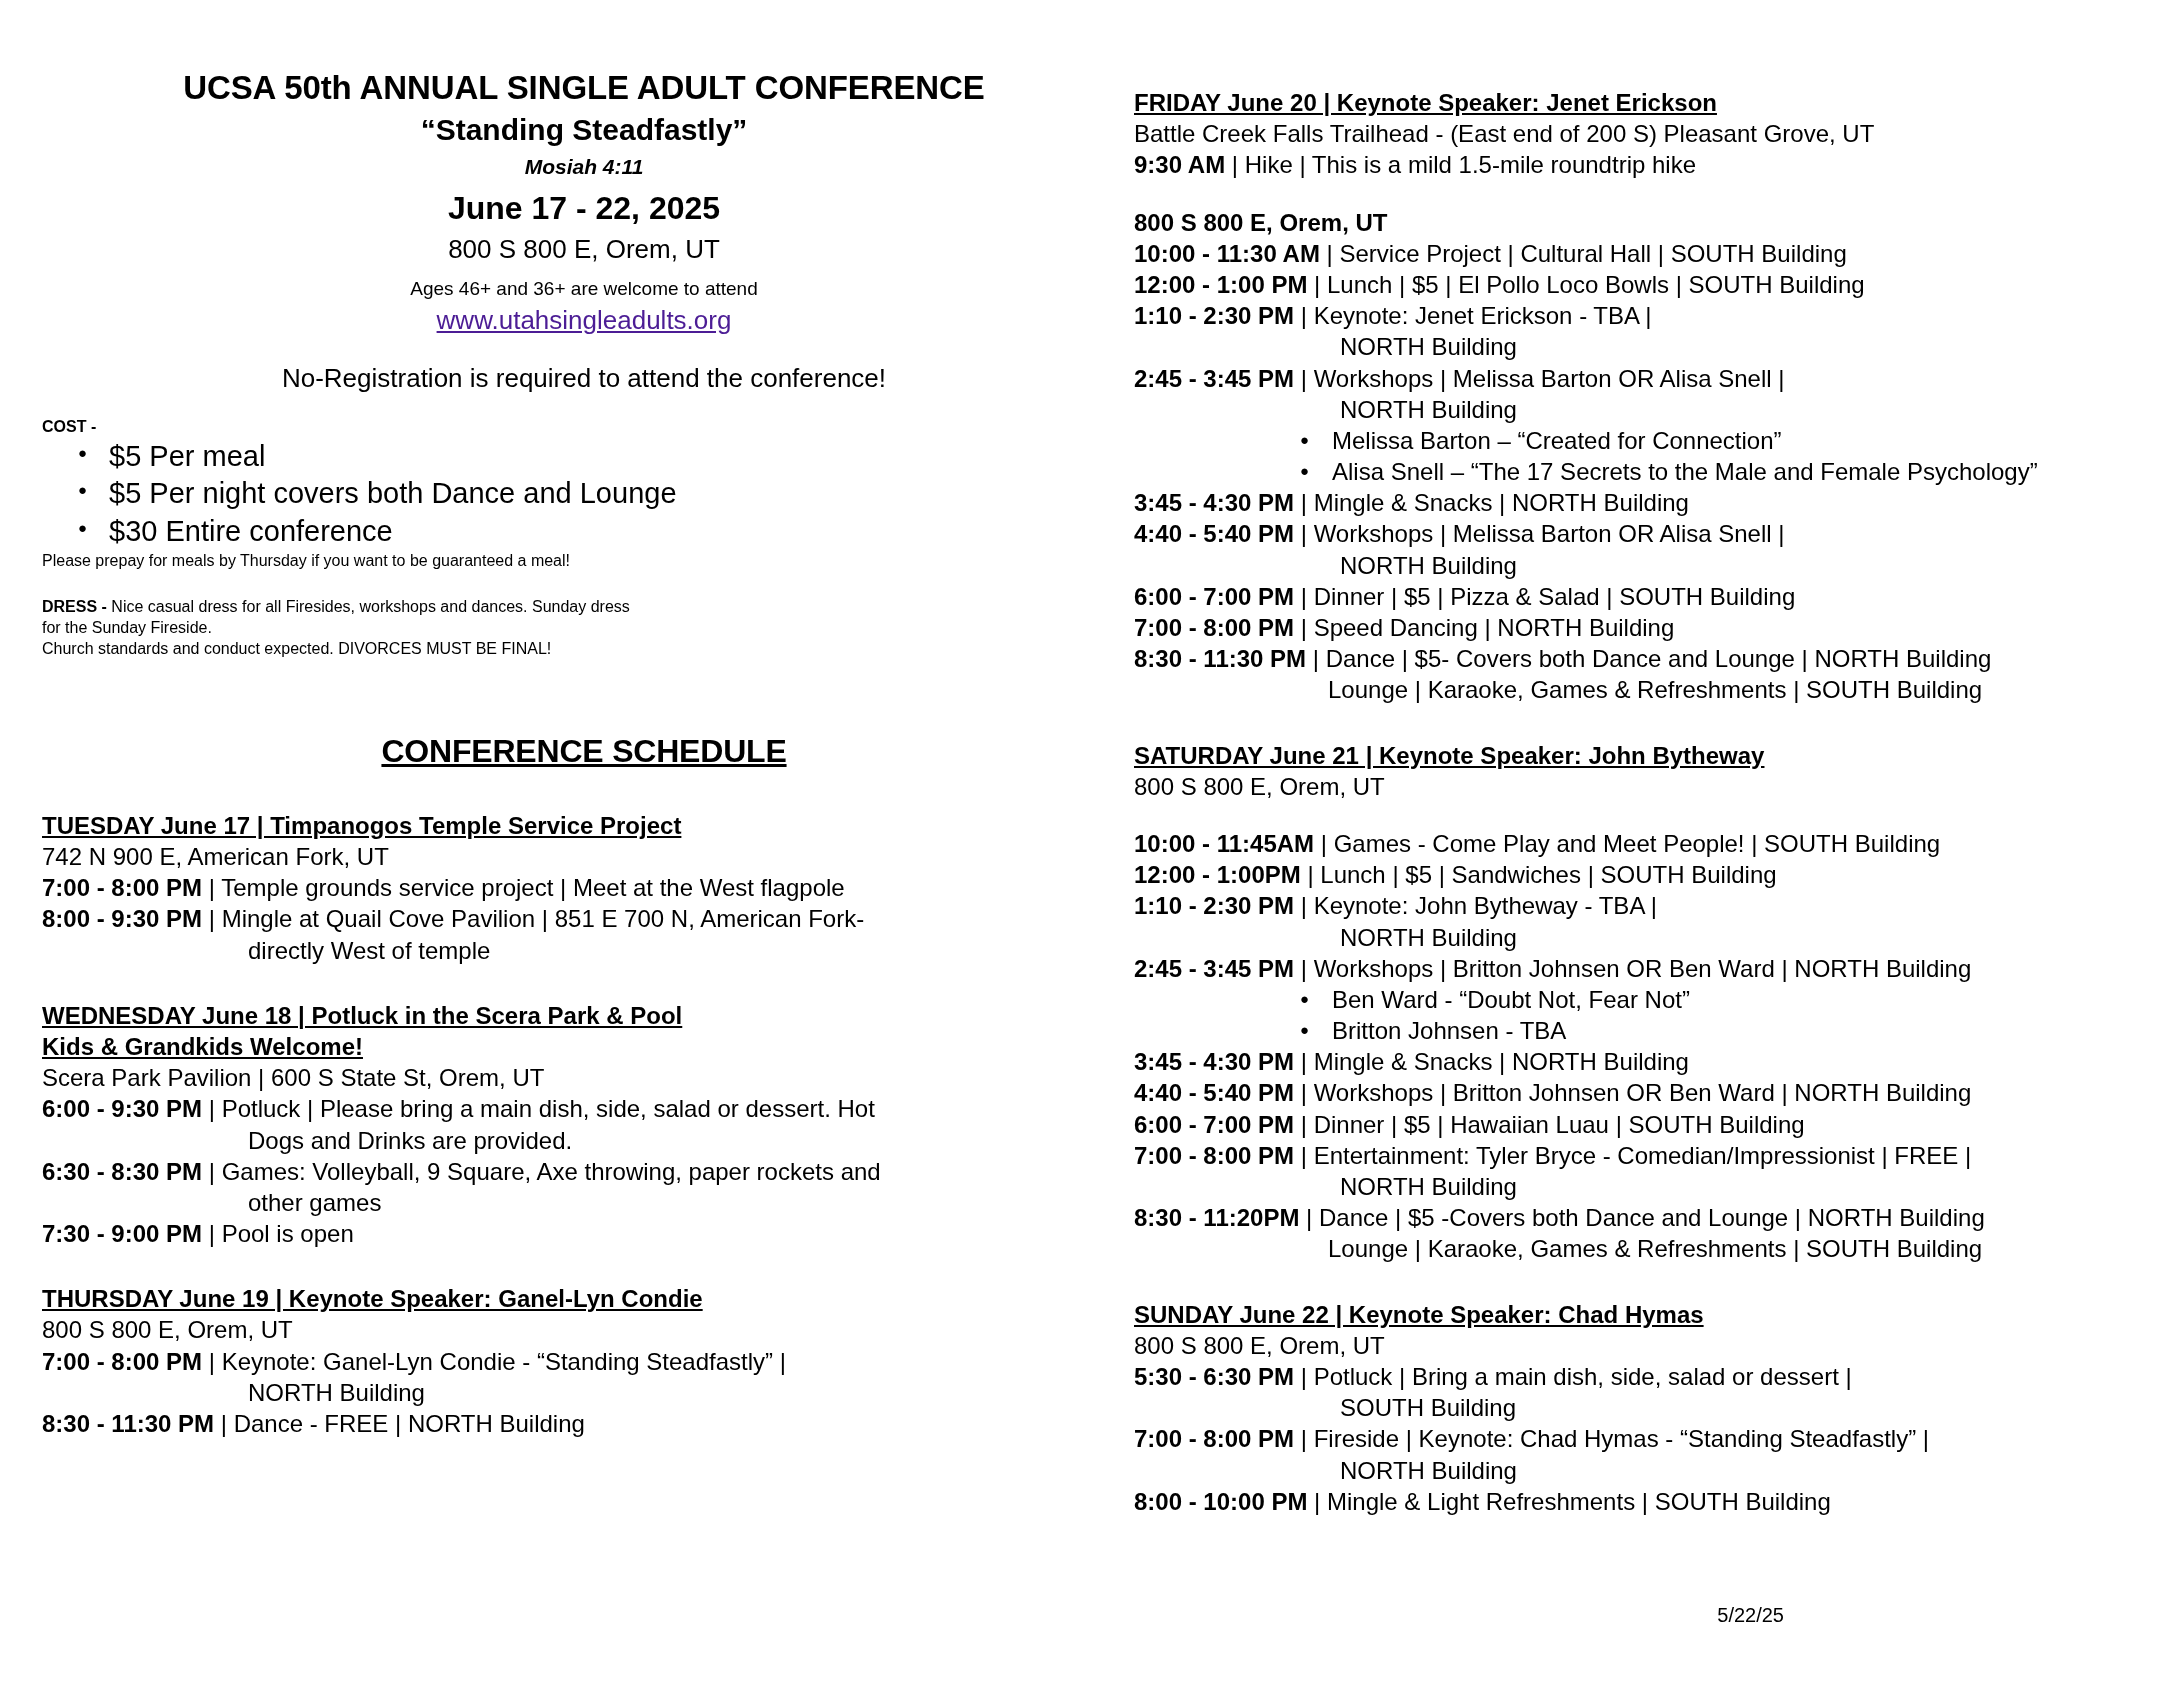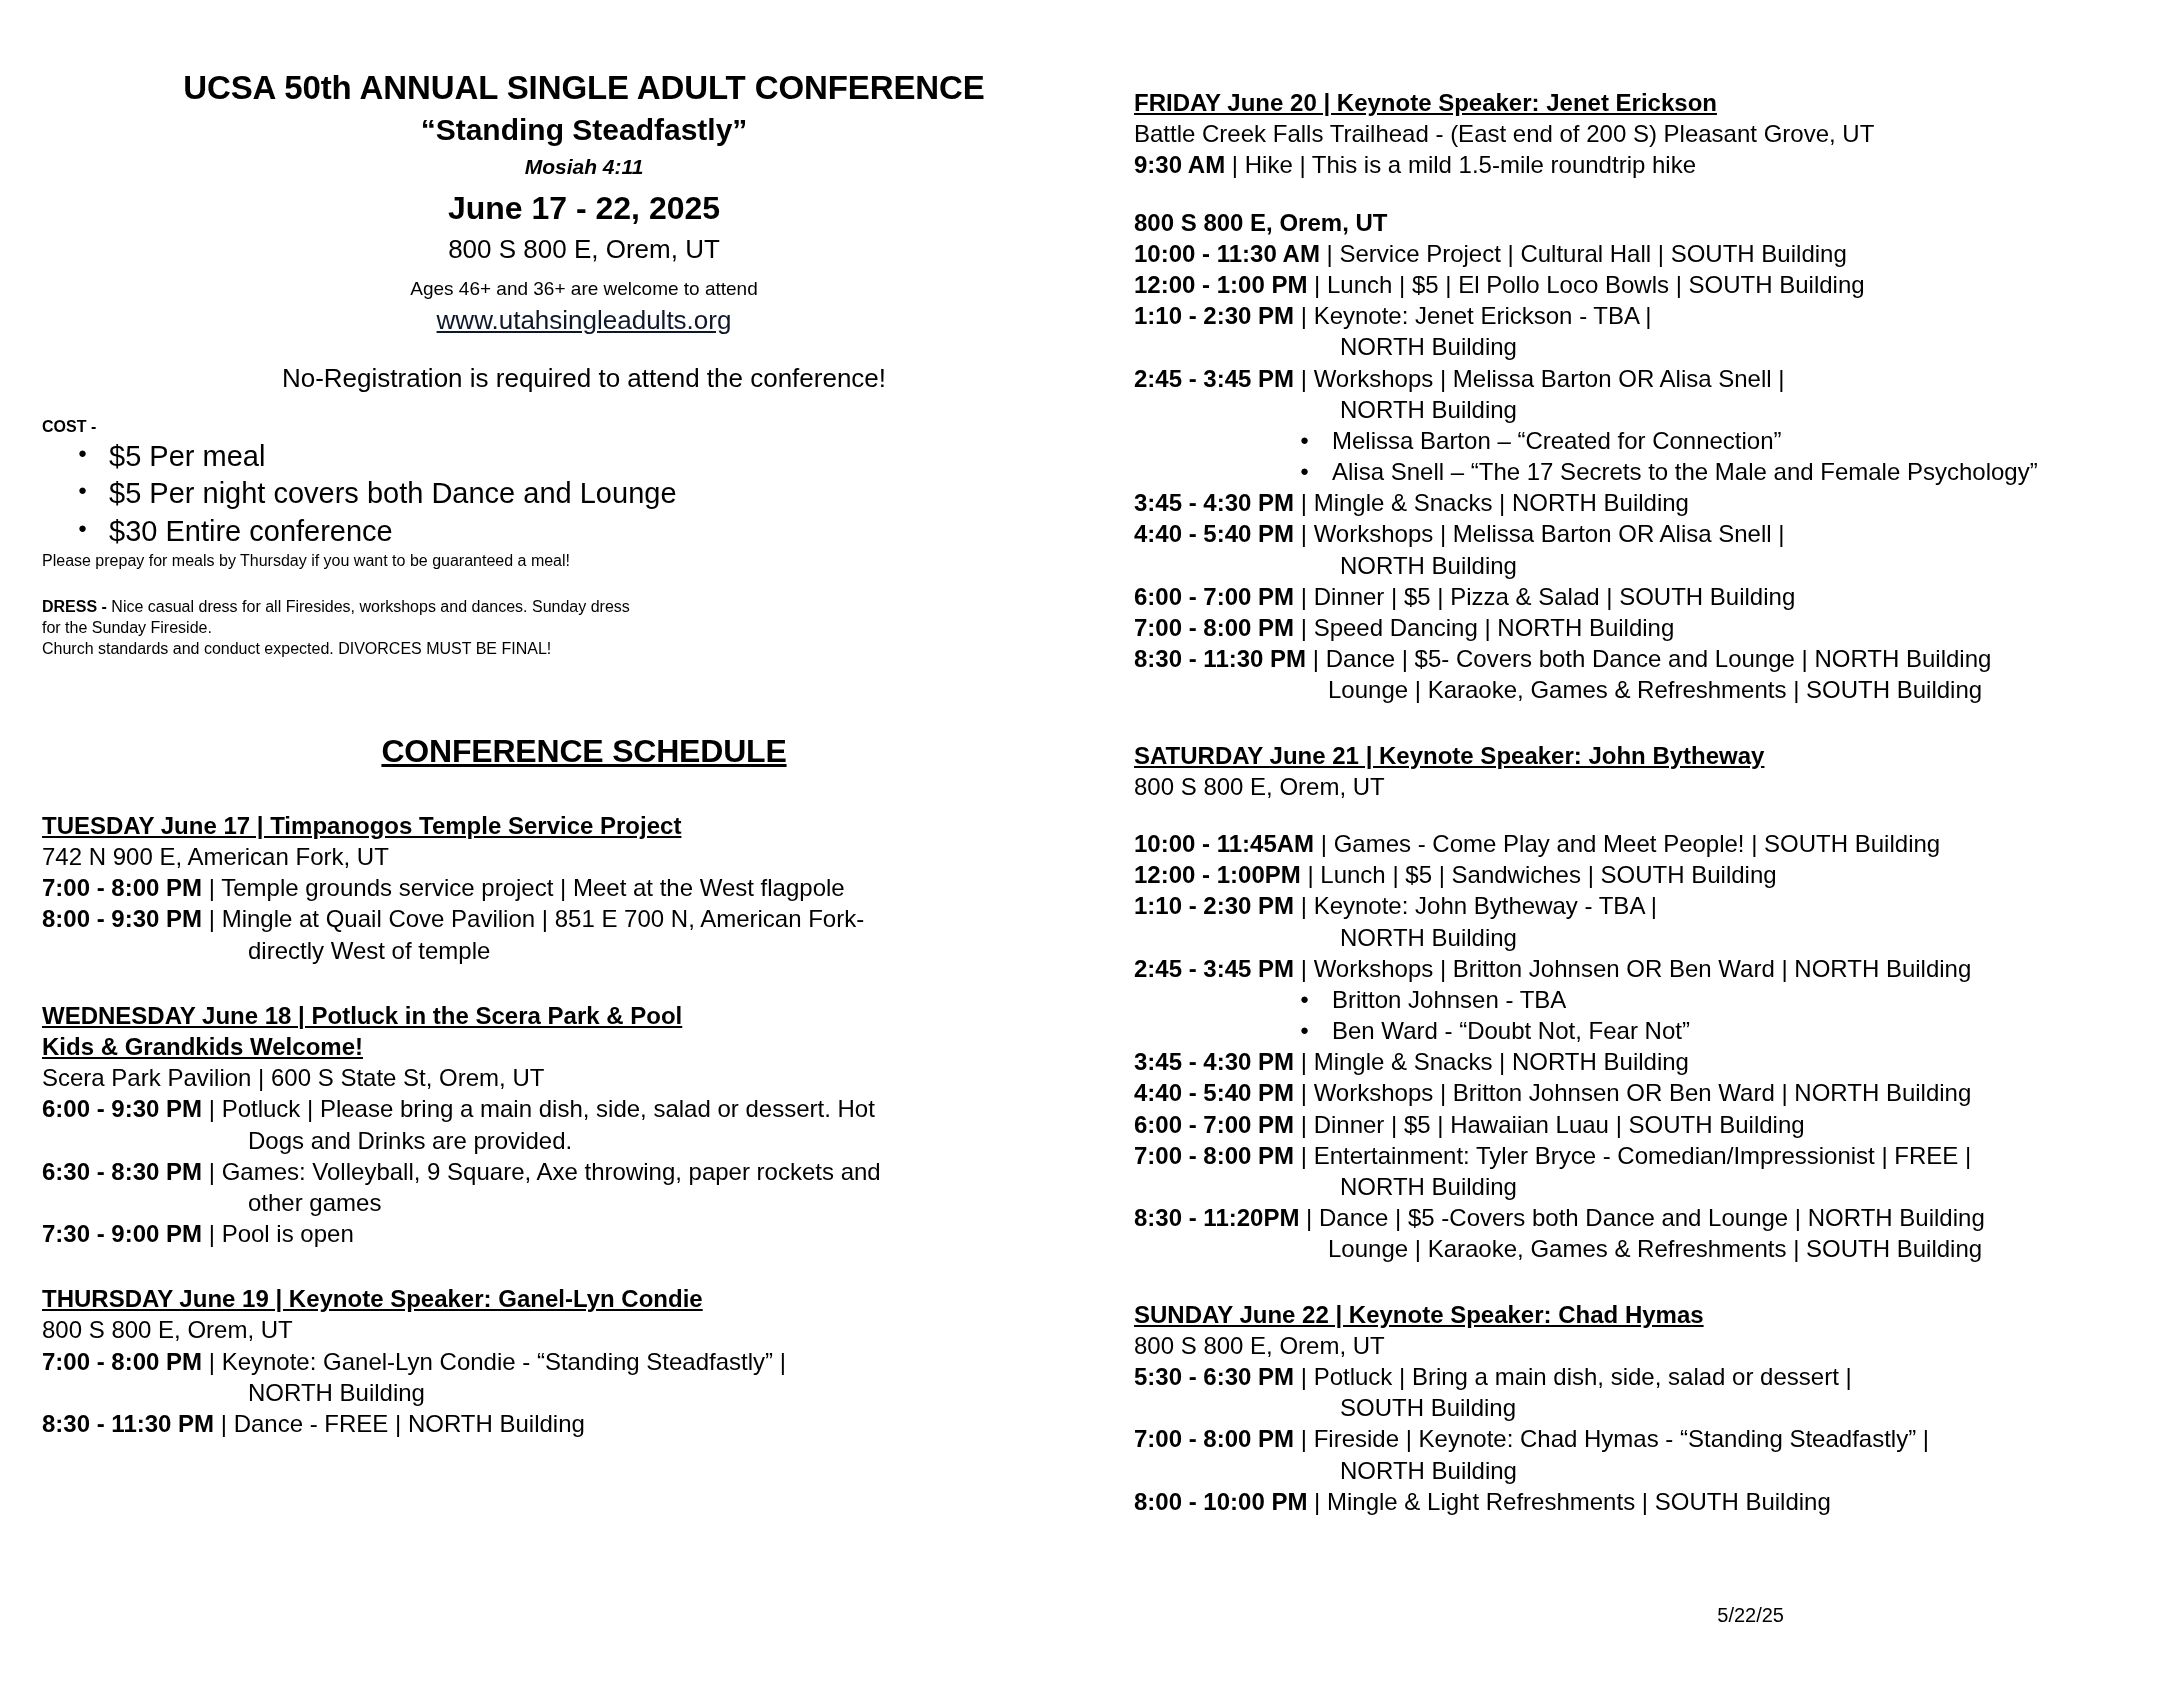--- a/index.html
+++ b/index.html
@@ -77,21 +77,21 @@
     font-size: 19px;
     line-height: 1.25;
     margin: 12px 0 3px 0;
   }
   .title-url {
     font-size: 26px;
     line-height: 1.25;
     margin: 0 0 26px 0;
   }
   .title-url a {
-    color: #0f172a;
+    color: #4c1d95;
     text-decoration: underline;
   }
   .title-noreg {
     font-size: 26px;
     line-height: 1.25;
     margin: 0 0 22px 0;
     text-align: center;
   }
 
   
@@ -287,22 +287,22 @@
       <div class="day-block">
         <div class="day-head">SATURDAY June 21 | Keynote Speaker: John Bytheway</div>
         <div class="day-sub">800 S 800 E, Orem, UT</div>
         <div class="blank-line"></div>
         <div class="item"><span class="time">10:00 - 11:45AM</span><span> | Games - Come Play and Meet People! | SOUTH Building</span></div>
         <div class="item"><span class="time">12:00 - 1:00PM</span><span> | Lunch | $5 | Sandwiches | SOUTH Building</span></div>
         <div class="item"><span class="time">1:10 - 2:30 PM</span><span> | Keynote: John Bytheway - TBA |</span></div>
         <div class="cont">NORTH Building</div>
         <div class="item"><span class="time">2:45 - 3:45 PM</span><span> | Workshops | Britton Johnsen OR Ben Ward | NORTH Building</span></div>
         <ul class="sub-bullets">
+          <li>Ben Ward - “Doubt Not, Fear Not”</li>
           <li>Britton Johnsen - TBA</li>
-          <li>Ben Ward - “Doubt Not, Fear Not”</li>
         </ul>
         <div class="item"><span class="time">3:45 - 4:30 PM</span><span> | Mingle &amp; Snacks | NORTH Building</span></div>
         <div class="item"><span class="time">4:40 - 5:40 PM</span><span> | Workshops | Britton Johnsen OR Ben Ward | NORTH Building</span></div>
         <div class="item"><span class="time">6:00 - 7:00 PM</span><span> | Dinner | $5 | Hawaiian Luau | SOUTH Building</span></div>
         <div class="item"><span class="time">7:00 - 8:00 PM</span><span> | Entertainment: Tyler Bryce - Comedian/Impressionist | FREE |</span></div>
         <div class="cont">NORTH Building</div>
         <div class="item"><span class="time">8:30 - 11:20PM</span><span> | Dance | $5 -Covers both Dance and Lounge | NORTH Building</span></div>
         <div class="cont narrow">Lounge | Karaoke, Games &amp; Refreshments | SOUTH Building</div>
       </div>
 

